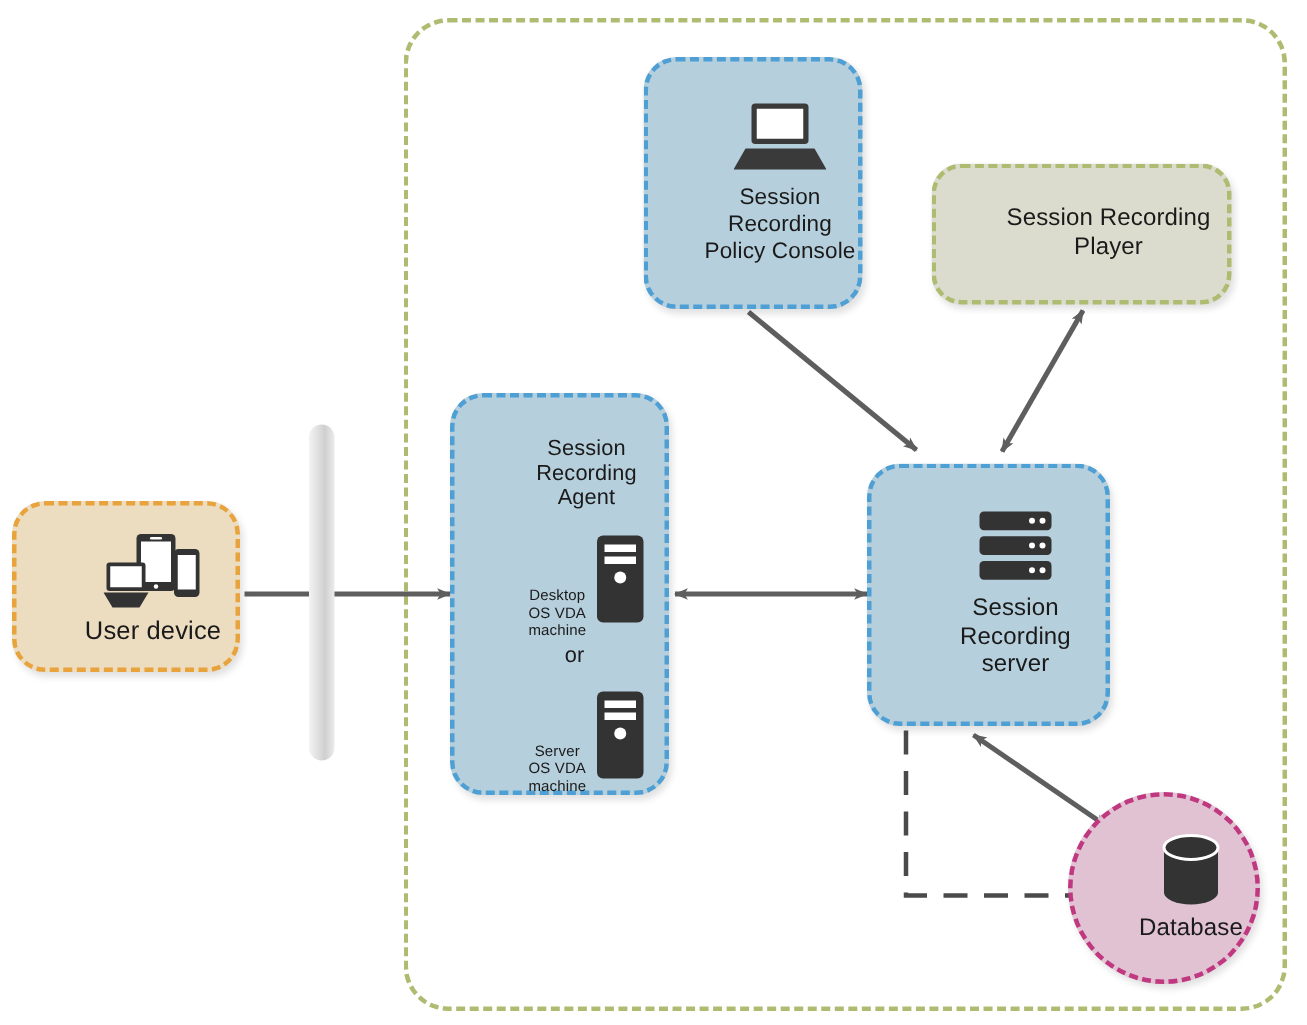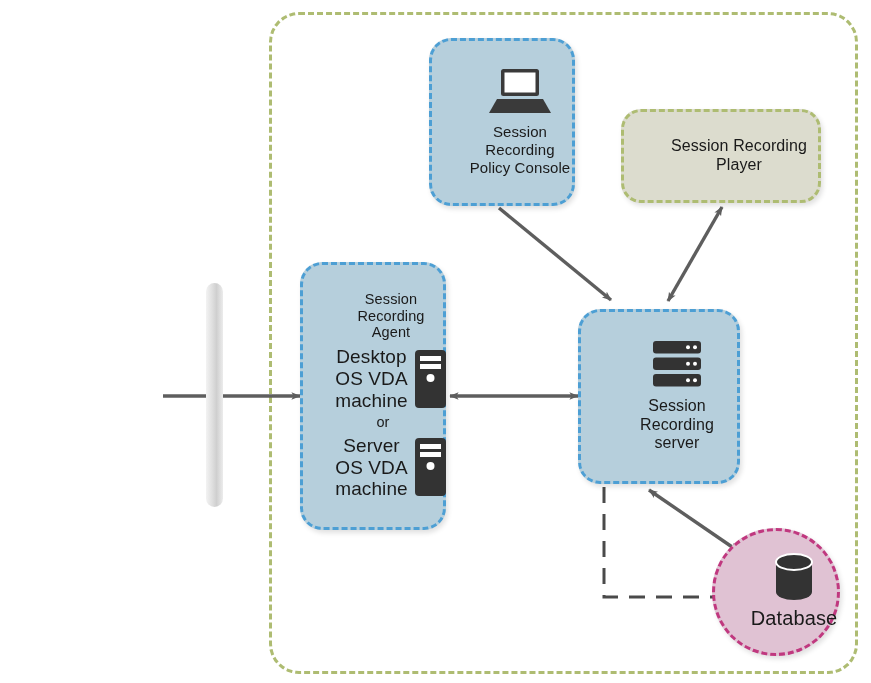--- a/index.html
+++ b/index.html
@@ -125,21 +125,21 @@
     box-shadow: 2px 3px 5px rgba(0,0,0,0.12);
   }
   #agent-title { font-size: 14.5px; line-height: 1.15; }
   .agent-row {
     display: flex;
     align-items: center;
     justify-content: center;
     gap: 6px;
     width: 100%;
   }
-  .agent-row .node-label { font-size: 19px; line-height: 1.15; }
+  .agent-row .node-label { font-size: 10px; line-height: 1.15; margin-top: 46px; }
   #agent-or { font-size: 14.5px; margin: 2px 16px 4px 0; }
   #agent-row-desktop { margin-top: 5px; }
   #agent-row-server { margin-top: 0px; }
 
   
   #node-server {
     left: 578px;
     top: 309px;
     width: 162px;
     height: 175px;
@@ -154,21 +154,21 @@
   #node-database {
     left: 712px;
     top: 528px;
     width: 128px;
     height: 128px;
     background: #e0c2d3;
     border: 3px dashed #c0387f;
     border-radius: 50%;
     box-shadow: 2px 3px 5px rgba(0,0,0,0.12);
   }
-  #node-database .node-label { font-size: 20px; margin-top: 6px; }
+  #node-database .node-label { font-size: 16px; margin-top: 6px; }
 
   .icon { display: block; line-height: 0; }
 </style>
 </head>
 <body>
 
 <div id="diagram">
 
   <div id="outer-boundary"></div>
 
@@ -193,20 +193,39 @@
       <line x1="722" y1="207" x2="668" y2="301" marker-start="url(#ah-start)" marker-end="url(#ah-end)"></line>
 
       <line x1="450" y1="396" x2="578" y2="396" marker-start="url(#ah-start)" marker-end="url(#ah-end)"></line>
 
       <line x1="649" y1="490" x2="738" y2="551" marker-start="url(#ah-start)" marker-end="url(#ah-end)"></line>
     </g>
 
     <path d="M 604,487 L 604,597 L 730,597" stroke="#4a4a4a" stroke-width="3" fill="none" stroke-dasharray="16 11"></path>
   </svg>
 
+  <div class="node" id="node-user-device">
+    <span class="icon">
+      <svg width="66" height="54" viewBox="0 0 66 54">
+
+        <rect x="22" y="2" width="26" height="38" rx="3" fill="#333"></rect>
+        <rect x="25" y="7" width="20" height="27" fill="#fff"></rect>
+        <rect x="31" y="4" width="8" height="1.6" rx="0.8" fill="#fff"></rect>
+        <circle cx="35" cy="37" r="1.5" fill="#fff"></circle>
+
+        <rect x="47" y="12" width="17" height="32" rx="3" fill="#333"></rect>
+        <rect x="49.5" y="16" width="12" height="23" fill="#fff"></rect>
+
+        <rect x="2" y="21" width="26" height="19" rx="2" fill="#333"></rect>
+        <rect x="4.5" y="23.5" width="21" height="14" fill="#fff"></rect>
+        <path d="M0 41 L30 41 L24 51 L6 51 Z" fill="#333"></path>
+      </svg>
+    </span>
+    <span class="node-label">User device</span>
+  </div>
 
   <div class="node" id="node-policy-console">
     <span class="icon">
       <svg width="62" height="48" viewBox="0 0 62 48">
         <rect x="12" y="2" width="38" height="27" rx="2.5" fill="#3a3a3a"></rect>
         <rect x="15.5" y="5.5" width="31" height="20" fill="#fff"></rect>
         <path d="M8 32 L54 32 L62 46 L0 46 Z" fill="#3a3a3a"></path>
       </svg>
     </span>
     <span class="node-label">Session Recording

